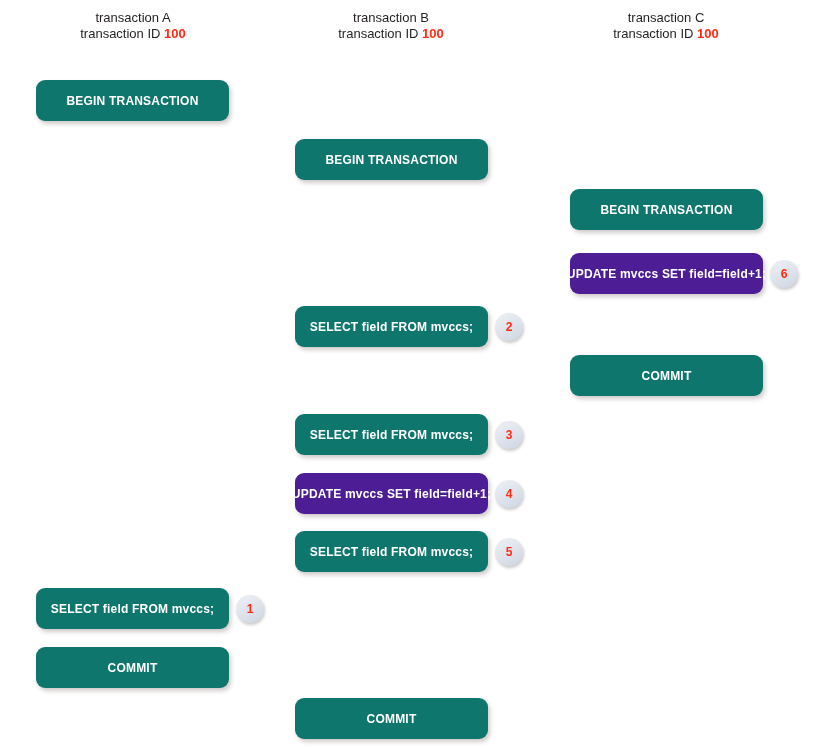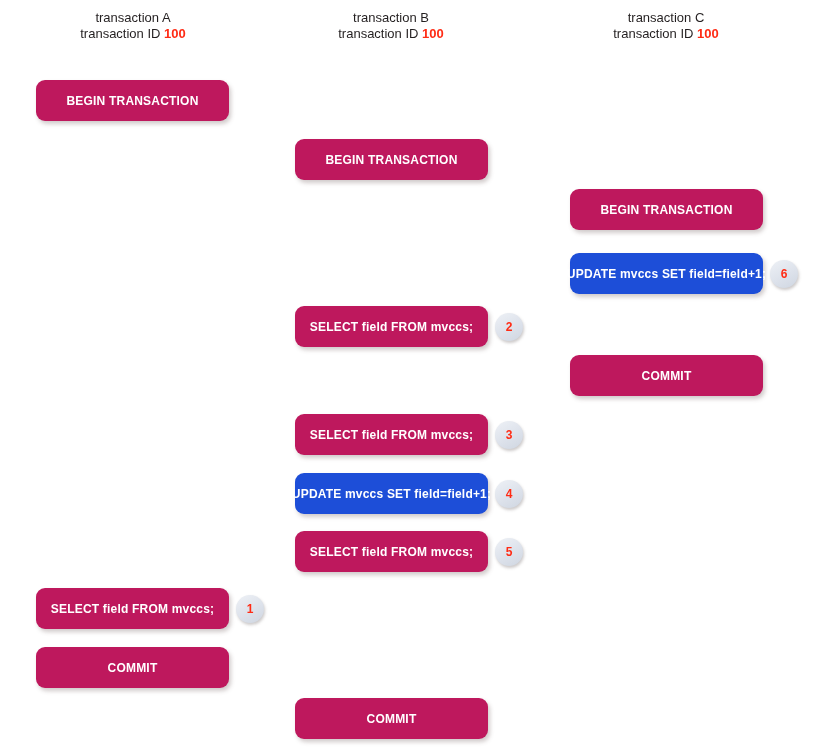--- a/index.html
+++ b/index.html
@@ -45,22 +45,22 @@
     align-items: center;
     justify-content: center;
     color: #ffffff;
     font-size: 12px;
     font-weight: bold;
     letter-spacing: 0.2px;
     white-space: nowrap;
     box-shadow: 2px 3px 4px rgba(90, 70, 70, 0.28);
     user-select: none;
   }
-  .stmt.teal   { background: #be185d; }
-  .stmt.orange { background: #1d4ed8; }
+  .stmt.teal   { background: #0f766e; }
+  .stmt.orange { background: #4c1d95; }
 
   
   .badge {
     position: absolute;
     width: 28px;
     height: 28px;
     border-radius: 50%;
     background: #dfe4ed;
     background-image: linear-gradient(150deg, #eef1f6 0%, #dde2eb 55%, #cfd6e1 100%);
     box-shadow: 1px 2px 3px rgba(90, 80, 80, 0.30);

